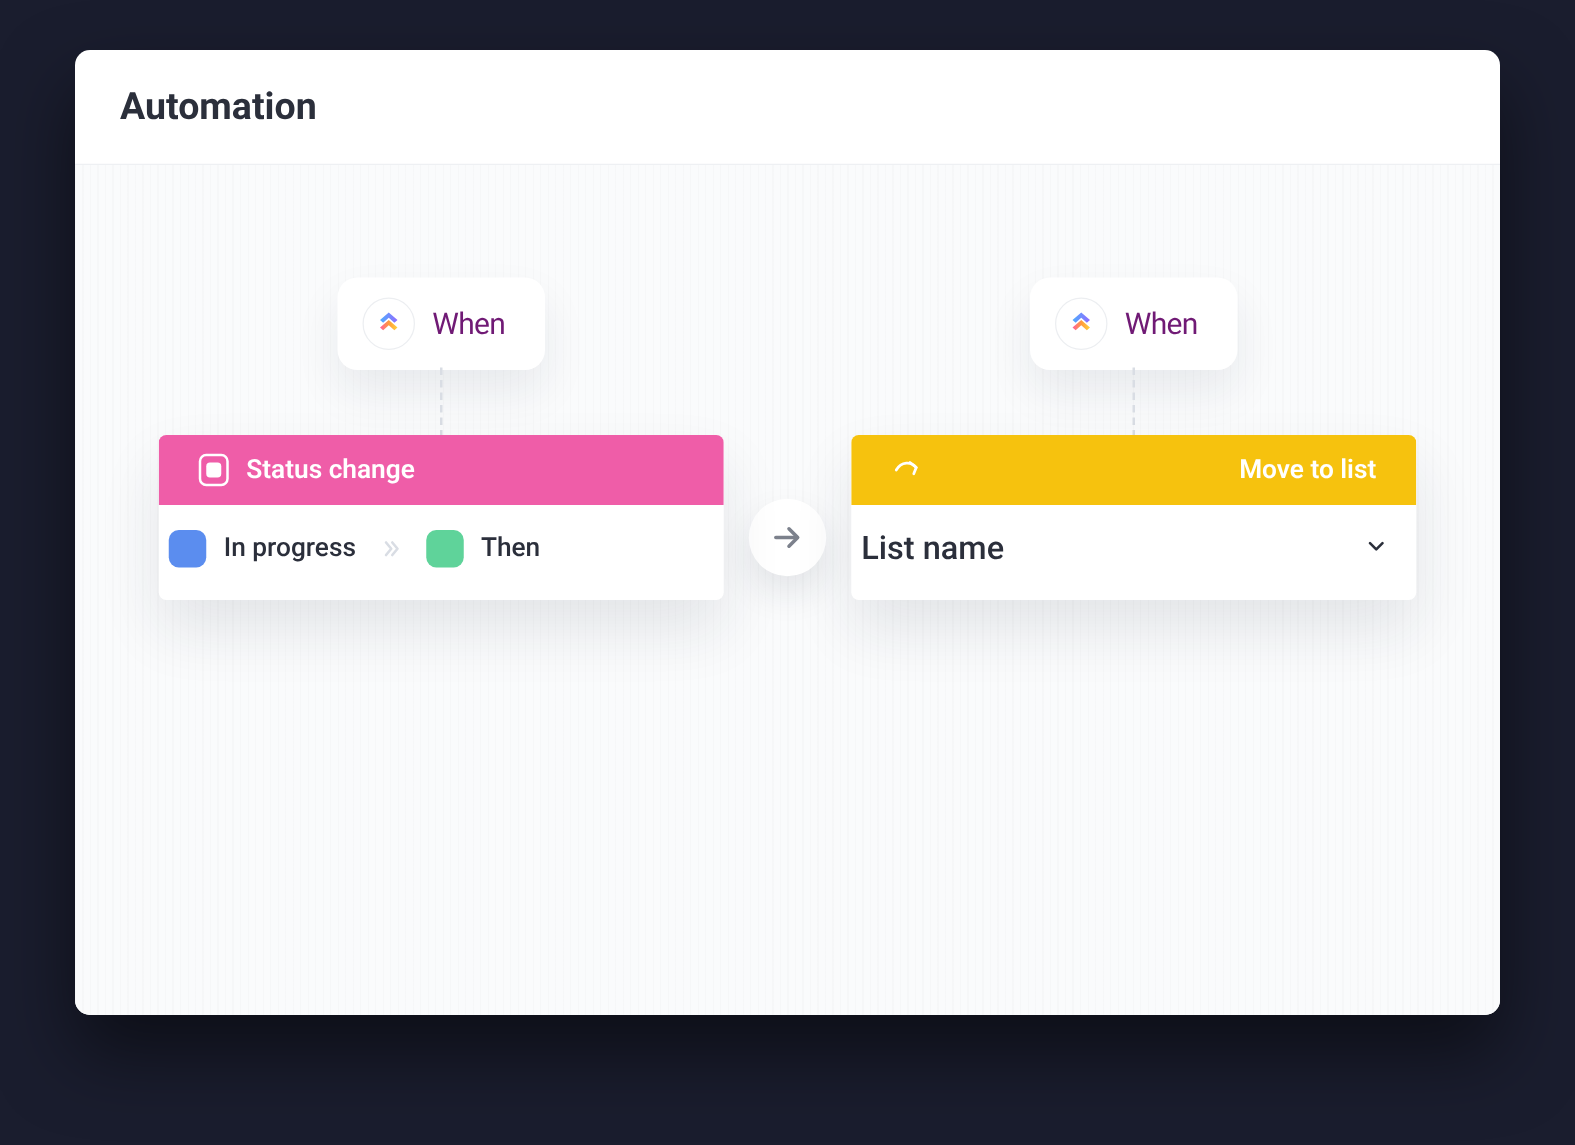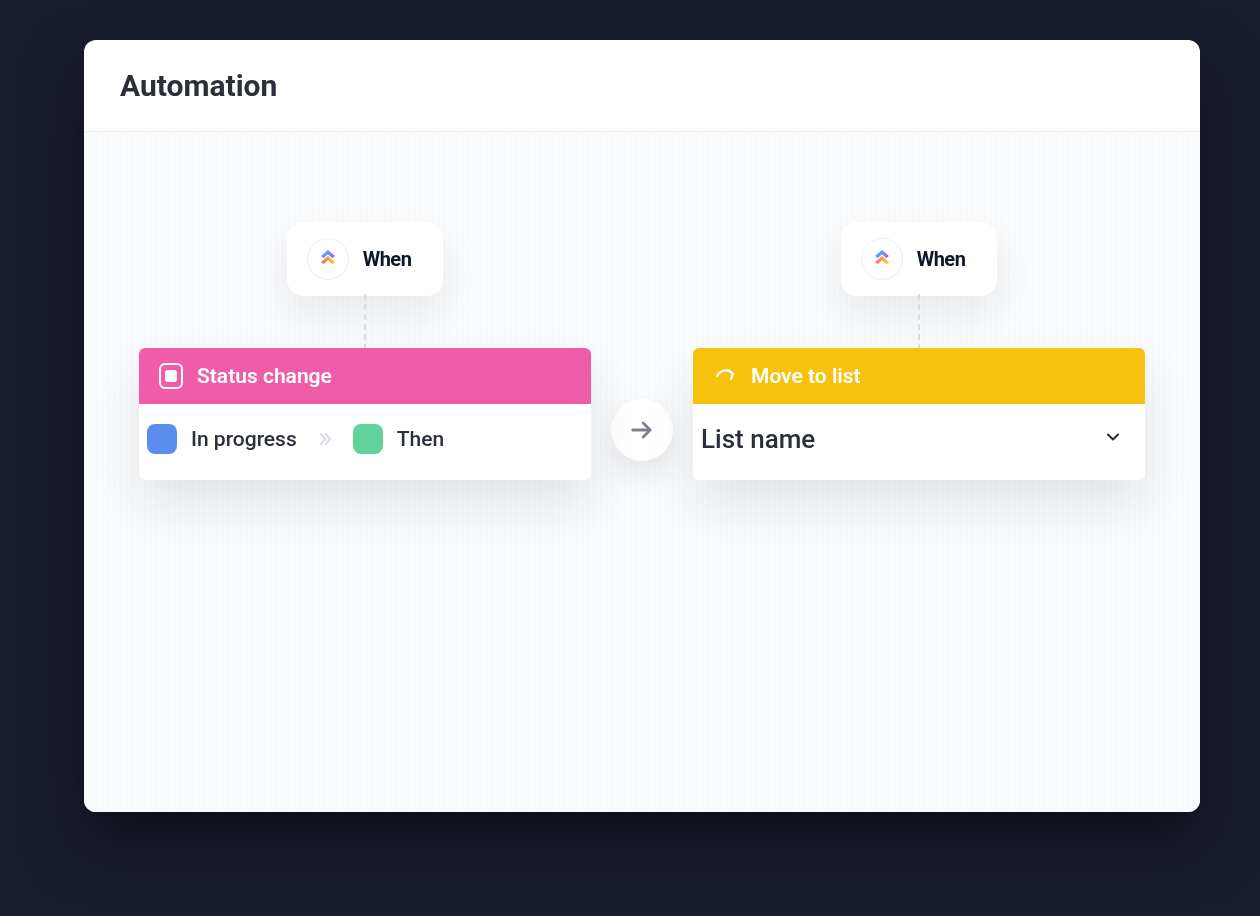--- a/index.html
+++ b/index.html
@@ -16,21 +16,20 @@
       align-items: flex-start;
       justify-content: center;
       padding: 40px 60px;
     }
     .panel {
       width: 100%;
       background: #fff;
       border-radius: 12px;
       box-shadow: 0 30px 60px rgba(0,0,0,0.5);
       overflow: hidden;
-      margin-left: 24px;
     }
     .panel-header {
       padding: 28px 36px;
       border-bottom: 1px solid #eef0f3;
     }
     .panel-title {
       font-size: 30px;
       font-weight: 700;
       color: #2b2f3b;
     }
@@ -67,50 +66,50 @@
       width: 42px;
       height: 42px;
       border-radius: 50%;
       border: 1px solid #eceef1;
       display: flex;
       align-items: center;
       justify-content: center;
       background: #fff;
     }
     .pill-text {
-      font-size: 20px;
-      font-weight: 700;
-      color: #0f172a;
+      font-size: 24px;
+      font-weight: 400;
+      color: #701a75;
       letter-spacing: -0.5px;
     }
     .connector {
       width: 1px;
       height: 56px;
       border-left: 2px dashed #d9dde4;
       margin-top: -2px;
       margin-bottom: -2px;
     }
     .card {
       width: 100%;
       background: #fff;
       border-radius: 6px;
       box-shadow: 0 24px 48px rgba(30,40,60,0.10);
       overflow: hidden;
     }
     .card-header {
       display: flex;
       align-items: center;
       gap: 14px;
-      padding: 16px 20px;
+      padding: 16px 32px;
       color: #fff;
       font-size: 21px;
       font-weight: 600;
     }
     .card-header.pink { background: #ef5da8; }
-    .card-header.yellow { background: #f6c20e; }
+    .card-header.yellow { background: #f6c20e; justify-content: space-between; }
     .card-body {
       display: flex;
       align-items: center;
       padding: 20px 22px 26px 8px;
       gap: 14px;
     }
     .status-swatch {
       width: 30px;
       height: 30px;
       border-radius: 8px;

